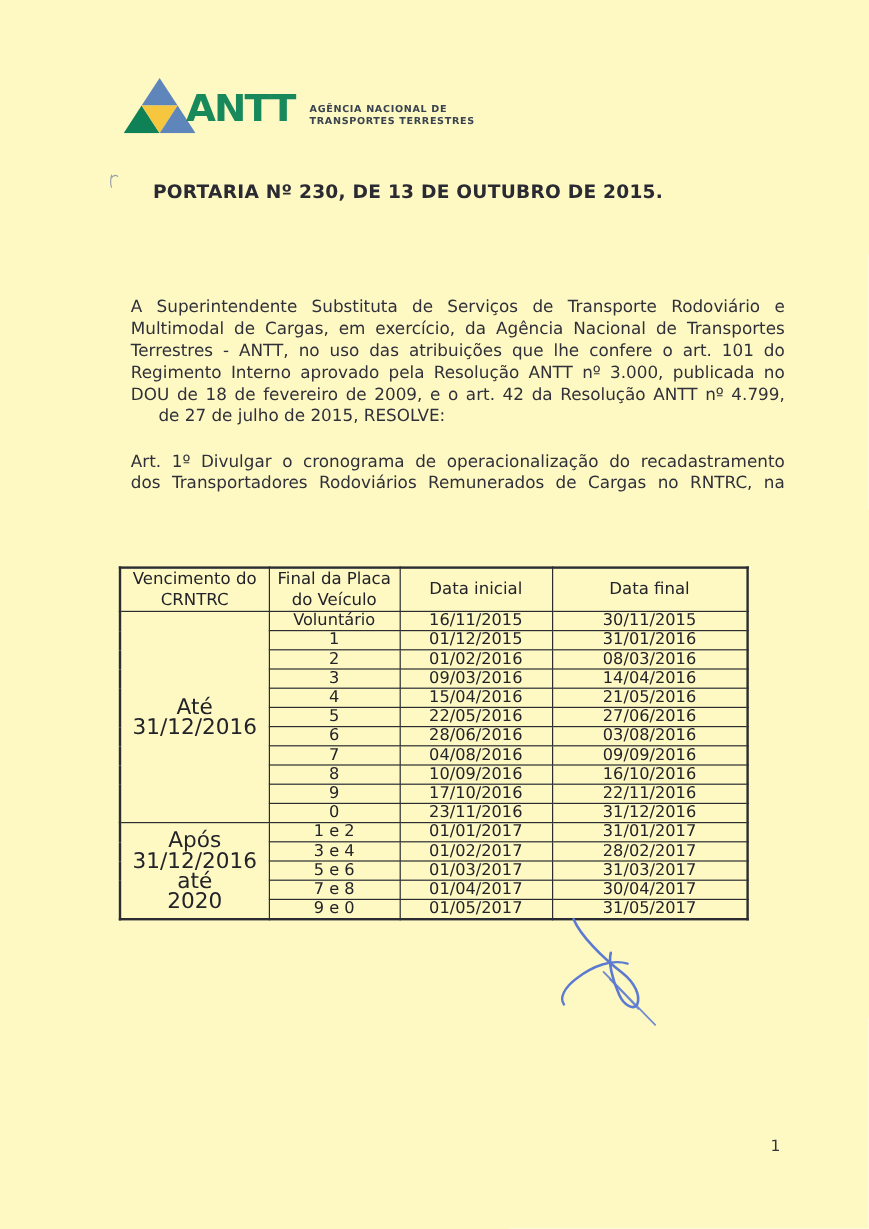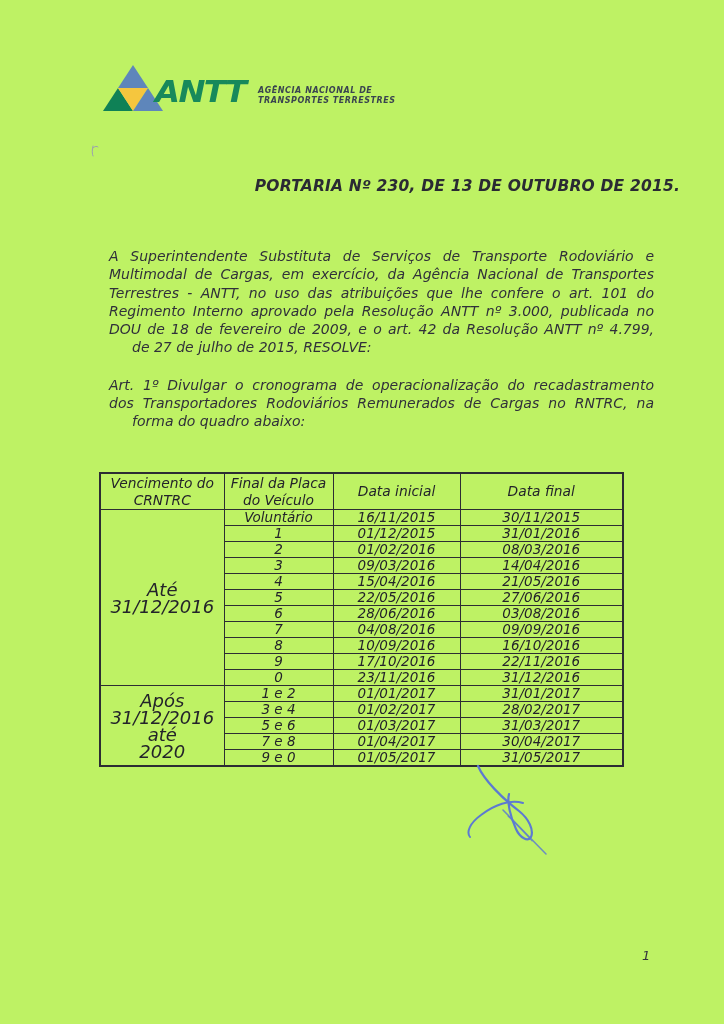--- a/index.html
+++ b/index.html
@@ -1,37 +1,37 @@
 <!DOCTYPE html>
 <html lang="pt"><head>
 <meta charset="utf-8">
 <style>
   html,body{margin:0;padding:0;background:#ffffff;}
   .page{
     position:relative;width:724px;height:1024px;overflow:hidden;
-    background:#bef264;
-    font-family:"DejaVu Sans",sans-serif;color:#2e2e36;font-style:italic;
+    background:#fef9c3;
+    font-family:"DejaVu Sans",sans-serif;color:#2e2e36;
   }
   
   .logo{position:absolute;left:103px;top:62px;width:270px;height:50px;}
   .logo-tri{position:absolute;left:0;top:3px;}
   .logo-word{
     position:absolute;left:52px;top:11px;
     font-size:31px;font-weight:bold;letter-spacing:-1.5px;
     transform:scaleX(1.04);transform-origin:left;
   }
   .logo-agency{
     position:absolute;left:136px;top:24px;
     font-size:8px;font-weight:bold;letter-spacing:0.55px;line-height:9.5px;
     white-space:nowrap;
   }
   
   .title{
-    position:absolute;left:0;top:177px;width:680px;
-    text-align:right;font-weight:bold;font-size:15.5px;letter-spacing:0.2px;
+    position:absolute;left:0;top:151px;width:680px;
+    text-align:center;font-weight:bold;font-size:15.5px;letter-spacing:0.2px;
     color:#2a2a33;
   }
   
   .body-text{position:absolute;left:109px;top:247px;width:545px;font-size:14px;line-height:18.3px;color:#30303a;}
   .paragraph{margin:0 0 19px 0;}
   .pline{text-align:justify;text-align-last:justify;}
   .pline.last{text-align-last:left;margin-left:23px;}
   
   .doc-table{
     position:absolute;left:99px;top:472px;width:523px;
@@ -78,21 +78,20 @@
         <div class="pline">A Superintendente Substituta de Serviços de Transporte Rodoviário e</div>
         <div class="pline">Multimodal de Cargas, em exercício, da Agência Nacional de Transportes</div>
         <div class="pline">Terrestres - ANTT, no uso das atribuições que lhe confere o art. 101 do</div>
         <div class="pline">Regimento Interno aprovado pela Resolução ANTT nº 3.000, publicada no</div>
         <div class="pline">DOU de 18 de fevereiro de 2009, e o art. 42 da Resolução ANTT nº 4.799,</div>
         <div class="pline last">de 27 de julho de 2015, RESOLVE:</div>
       </div>
       <div class="paragraph">
         <div class="pline">Art. 1º Divulgar o cronograma de operacionalização do recadastramento</div>
         <div class="pline">dos Transportadores Rodoviários Remunerados de Cargas no RNTRC, na</div>
-        <div class="pline last">forma do quadro abaixo:</div>
       </div>
     </div>
 
   <table class="doc-table">
     <colgroup>
       <col style="width:124px">
         <col style="width:109px">
         <col style="width:127px">
         <col style="width:163px">
     </colgroup>

